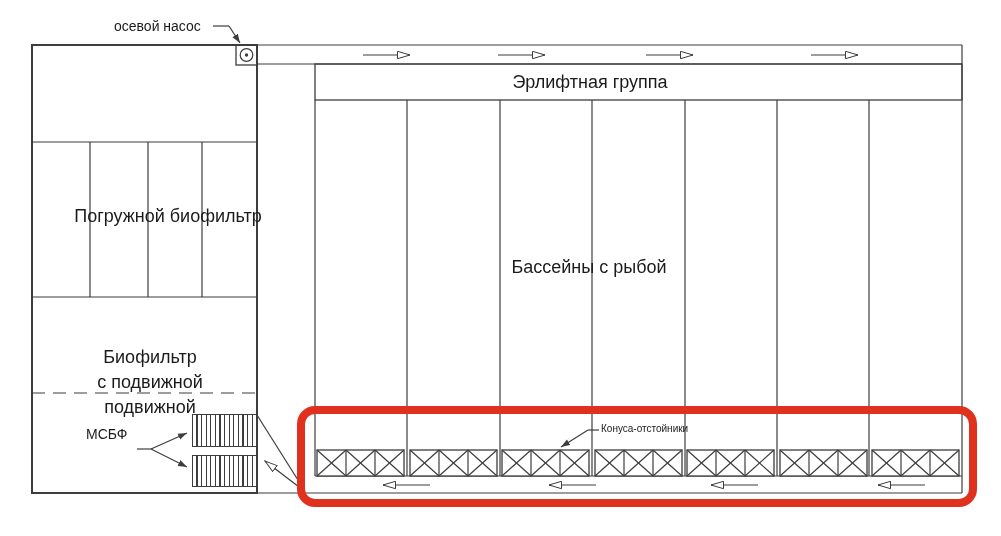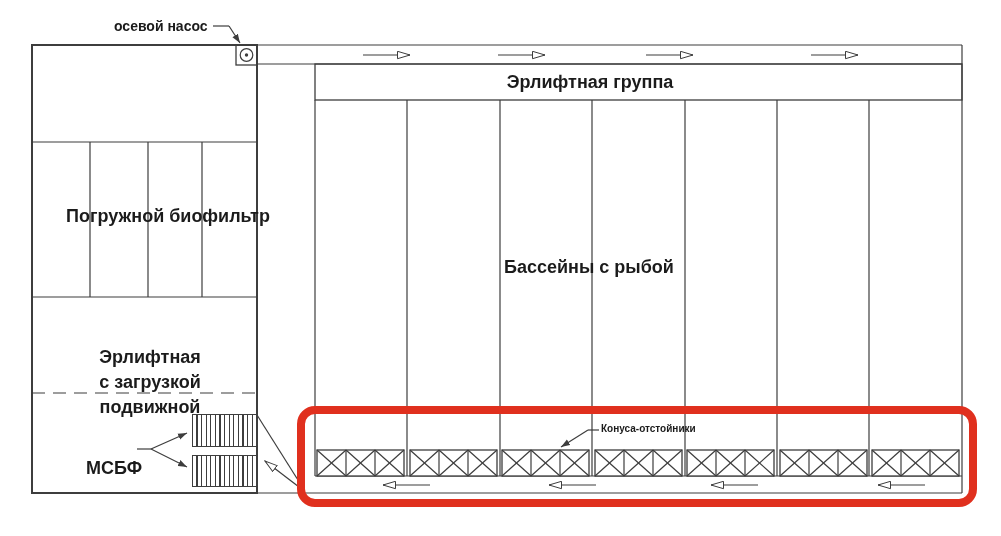--- a/index.html
+++ b/index.html
@@ -15,21 +15,21 @@
     overflow:hidden;
   }
   #schematic{position:absolute;left:0;top:0;z-index:1;}
   #schematic line,#schematic polyline{stroke:var(--line);stroke-width:1.2;fill:none;}
   #schematic rect{fill:none;stroke:var(--line);stroke-width:1.3;}
   #schematic rect.thick{stroke-width:2;}
   #schematic line.dash{stroke-dasharray:13 8;}
   #schematic .cellbox{fill:#fff;stroke:var(--line);stroke-width:1.3;}
   #schematic circle.pump-ring{fill:#fff;stroke:var(--line);stroke-width:1.2;}
   #schematic circle.pump-dot{fill:var(--line);stroke:none;}
-  .lbl{position:absolute;z-index:2;white-space:nowrap;line-height:1.15;font-weight:bold;}
+  .lbl{position:absolute;z-index:2;white-space:nowrap;line-height:1.15;}
   .lbl.center{transform:translateX(-50%);text-align:center;}
   .fs-main{font-size:18px;}
   .hatch{
     position:absolute;left:192px;width:65px;z-index:2;box-sizing:border-box;
     border:1.4px solid var(--line);
     background:repeating-linear-gradient(90deg,#fff 0,#fff 3.4px,var(--line) 3.4px,var(--line) 4.6px);
   }
   #msbf-unit-1{top:414px;height:33px;}
   #msbf-unit-2{top:455px;height:32px;}
   #highlight{
@@ -197,24 +197,24 @@
 
   <div class="lbl" style="left:114px;top:18px;font-size:14px;">осевой насос</div>
 
   <div class="lbl center fs-main" style="left:590px;top:72px;">Эрлифтная группа</div>
 
   <div class="lbl center fs-main" style="left:144px;top:206px;margin-left:24px;">Погружной биофильтр</div>
 
   <div class="lbl center fs-main" style="left:589px;top:257px;">Бассейны с рыбой</div>
 
   <div class="lbl center fs-main" id="moving-bed-label" style="left:150px;top:345px;">
-    <span>Эрлифтная</span>
-    <span>с загрузкой</span>
+    <span>Биофильтр</span>
+    <span>с подвижной</span>
     <span>подвижной</span>
   </div>
 
-  <div class="lbl" style="left:86px;top:458px;font-size:18px;">МСБФ</div>
+  <div class="lbl" style="left:86px;top:426px;font-size:14px;">МСБФ</div>
 
   <div class="lbl" style="left:601px;top:423px;font-size:10px;">Конуса-отстойники</div>
 
   <div id="highlight"></div>
 
 </div>
 
 </body></html>

